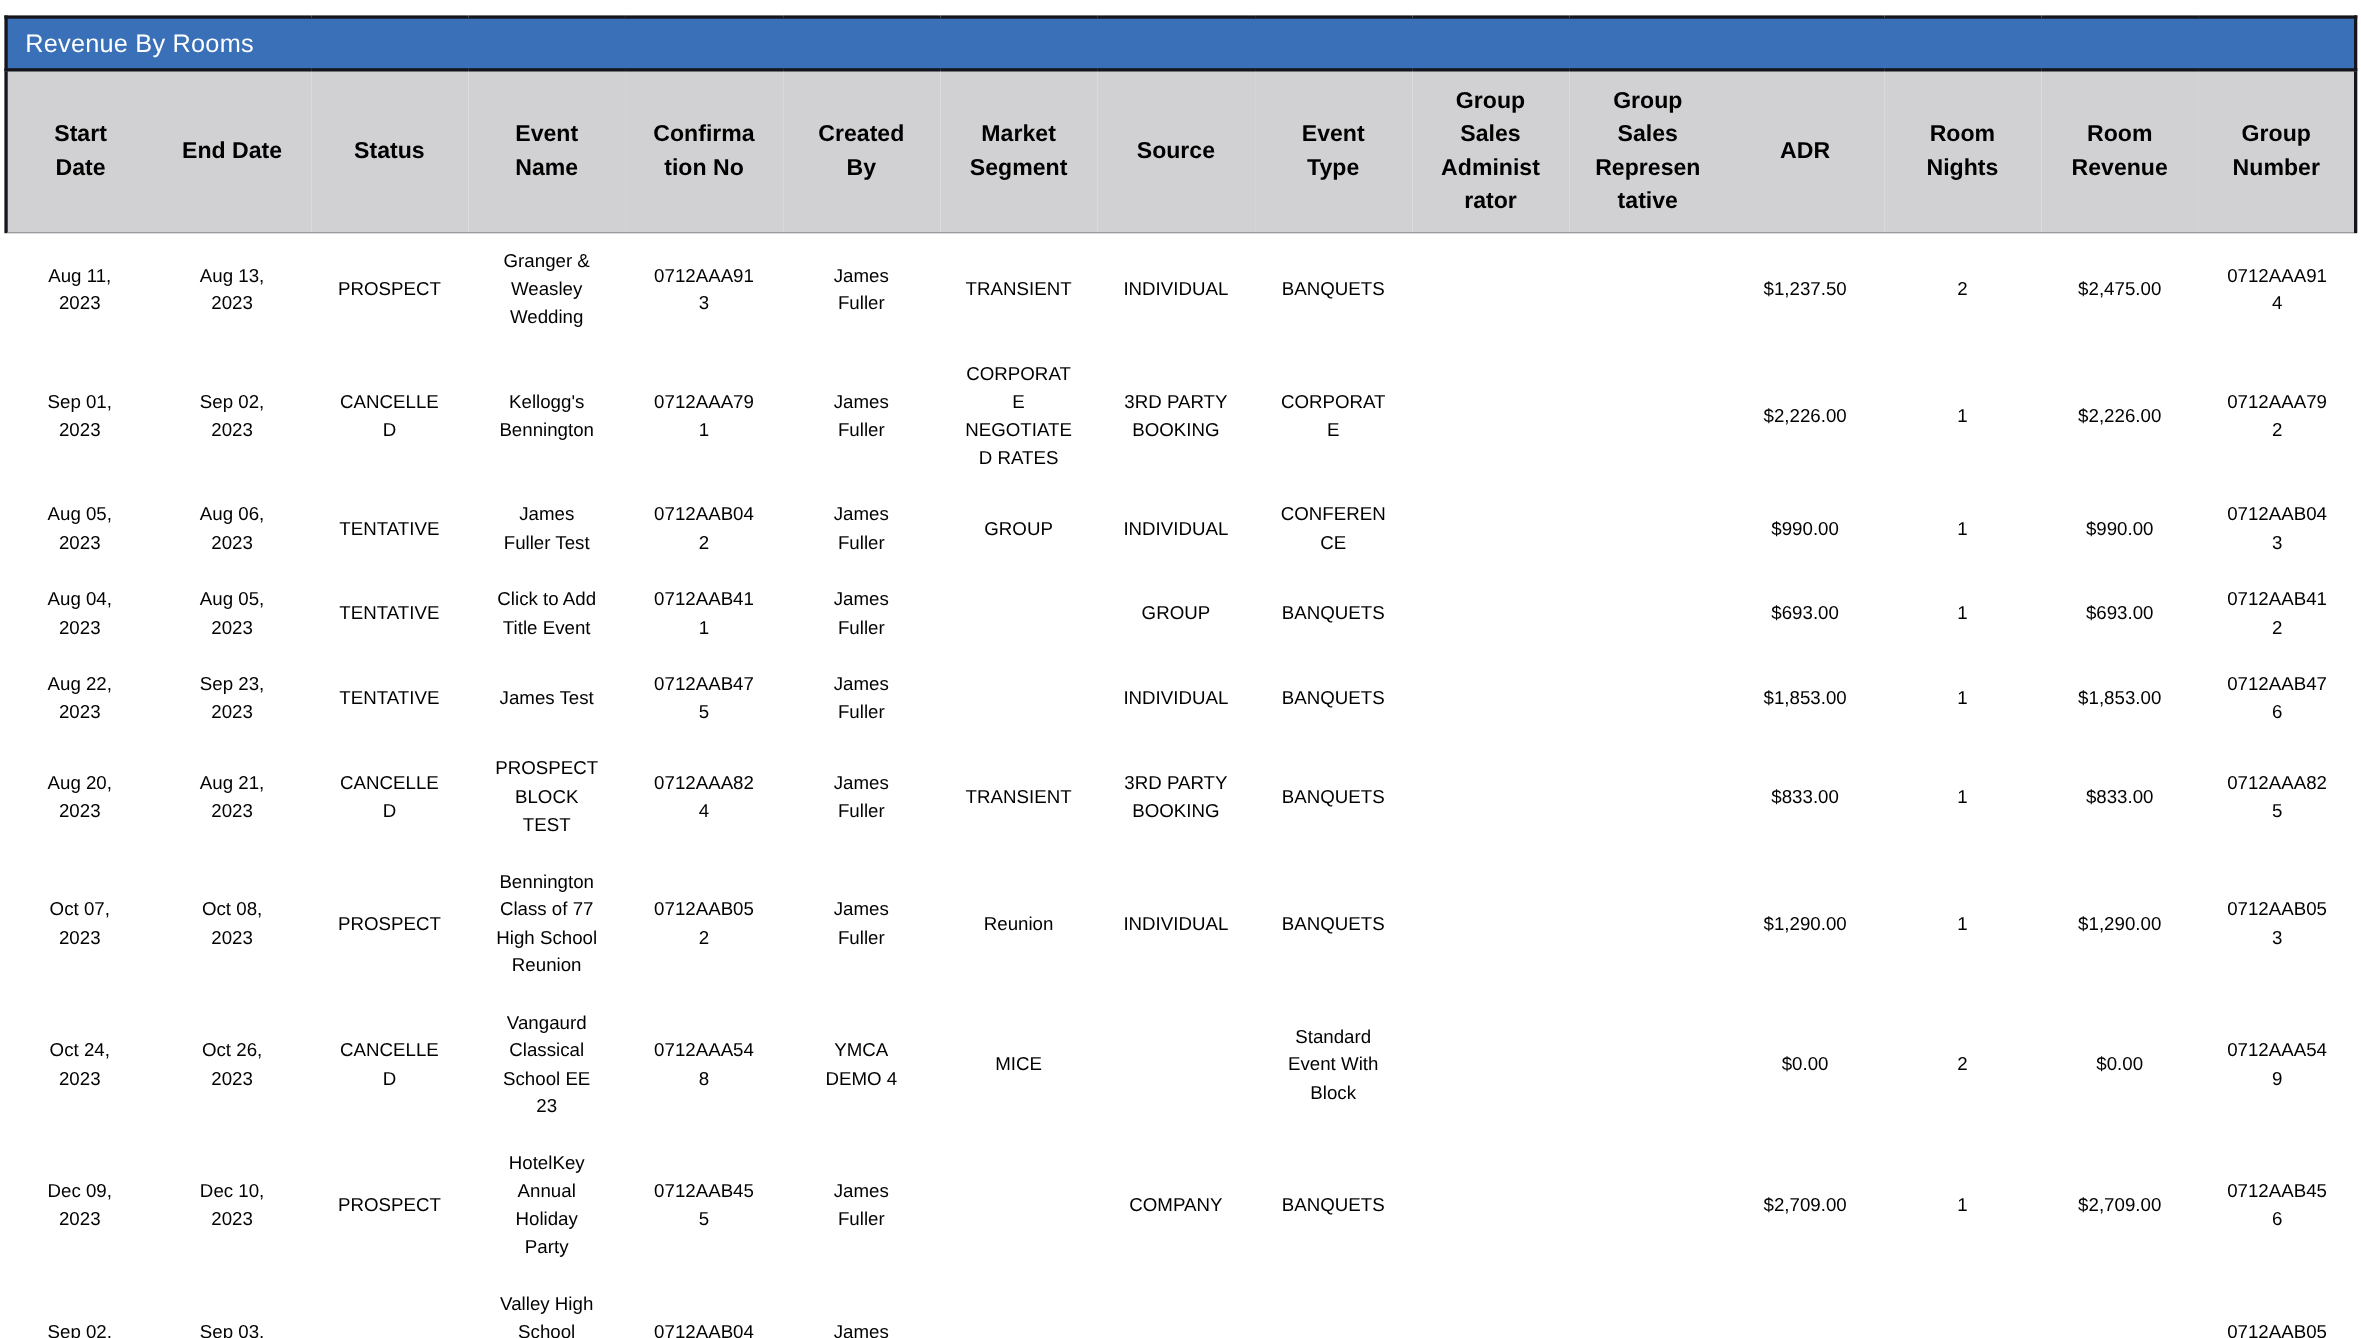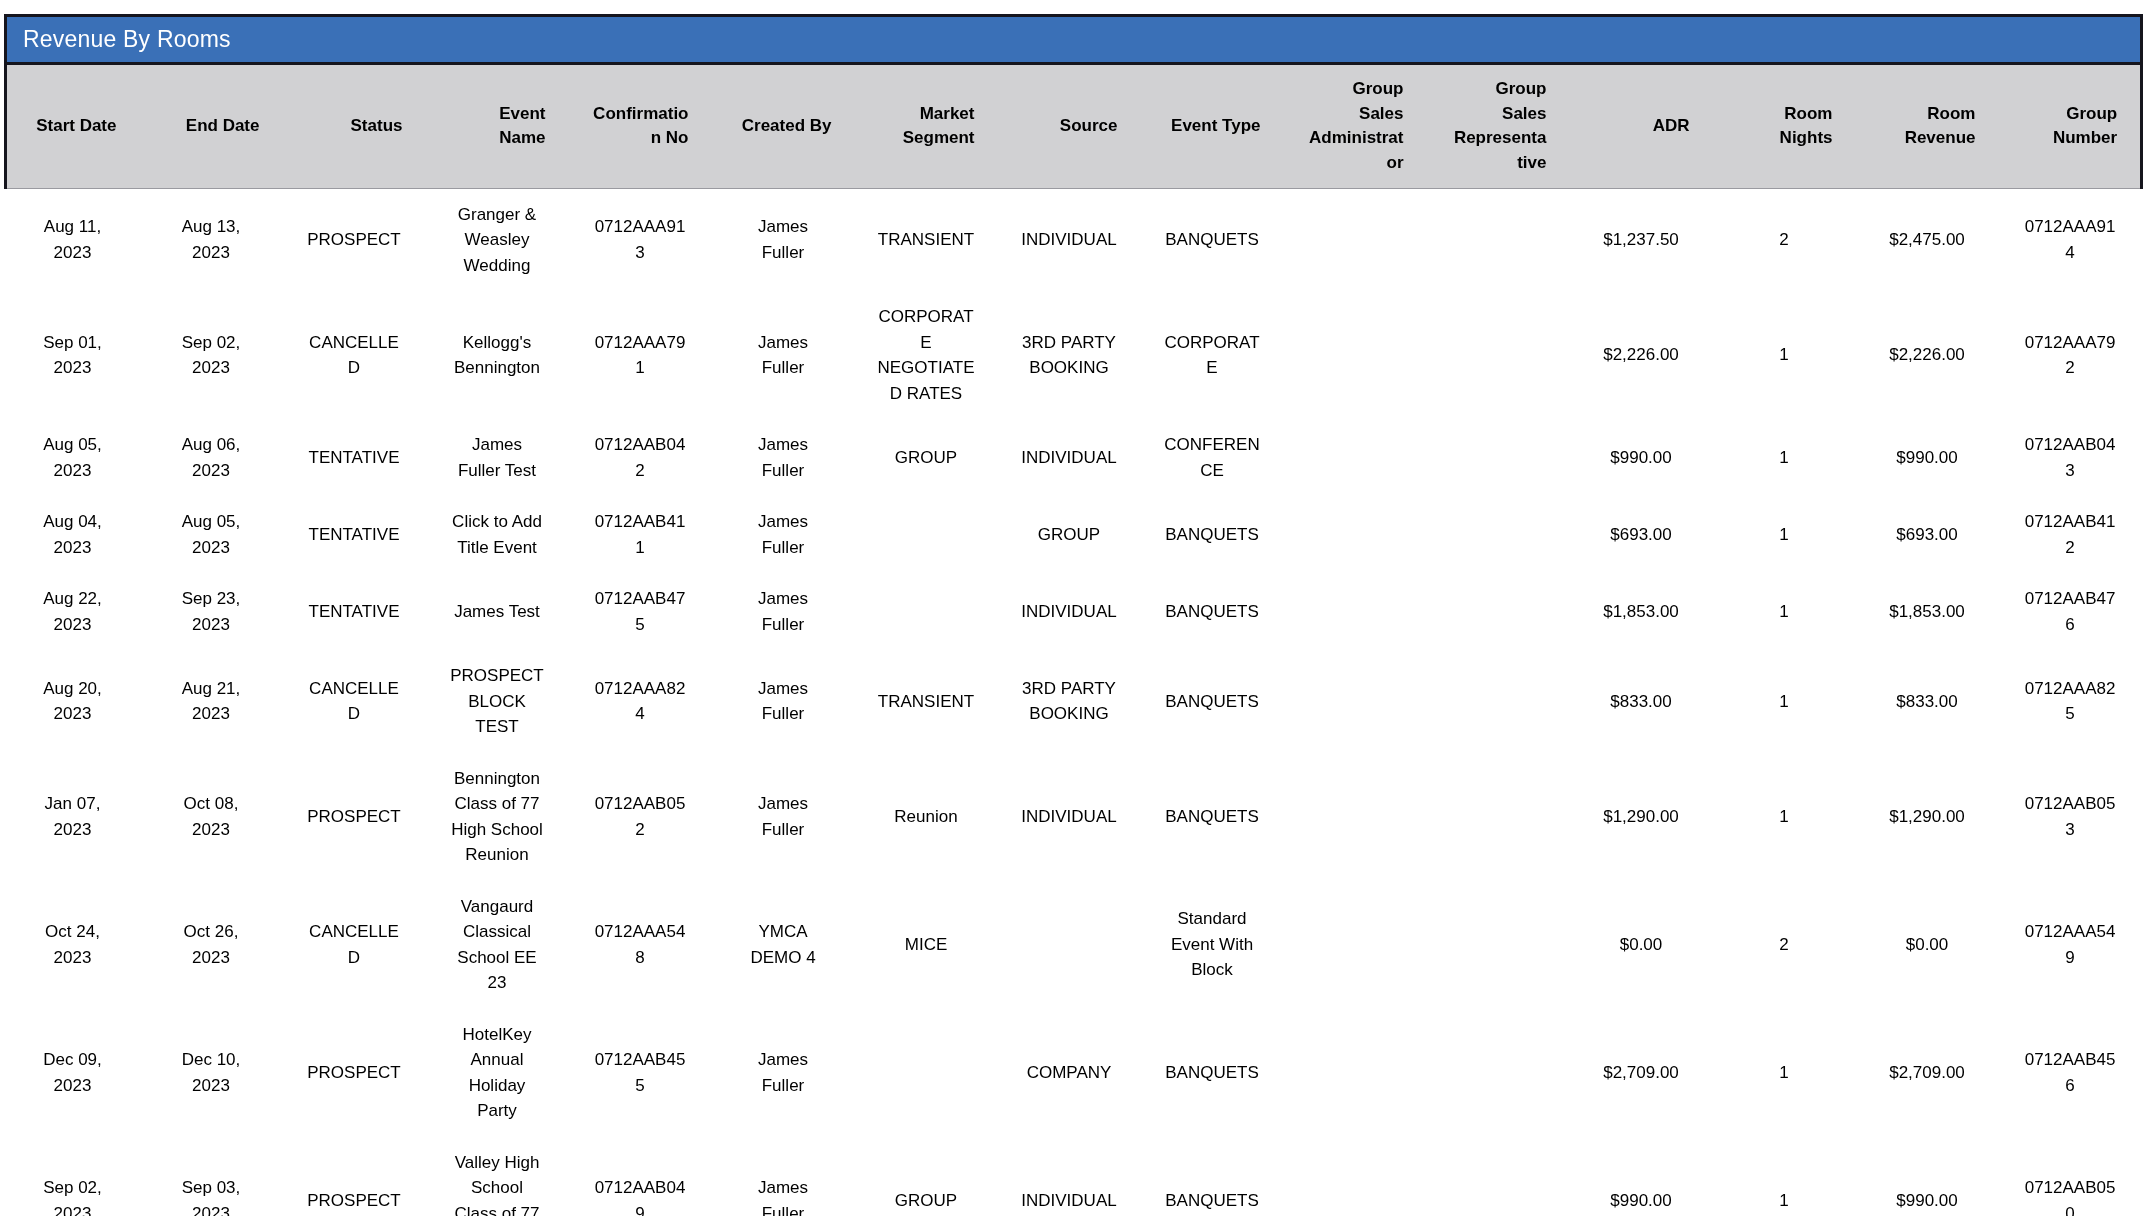--- a/index.html
+++ b/index.html
@@ -31,23 +31,23 @@
     color:var(--title-text);
     font-size:23px;
     font-weight:normal;
     text-align:left;
     padding:9px 16px;
     border:3px solid var(--border-dark);
     letter-spacing:.2px;
   }
   tr.header-row th{
     background:var(--header-bg);
-    font-size:17px;
+    font-size:21px;
     font-weight:bold;
-    text-align:right;
+    text-align:center;
     vertical-align:middle;
     padding:12px 23px;
     line-height:1.45;
     overflow-wrap:break-word;
     word-wrap:break-word;
     border-bottom:1px solid var(--header-rule);
     height:118px;
   }
   tr.header-row th:first-child{border-left:3px solid var(--border-dark);}
   tr.header-row th:last-child{border-right:3px solid var(--border-dark);}
@@ -203,21 +203,21 @@
         <td>3RD PARTY BOOKING</td>
         <td>BANQUETS</td>
         <td></td>
         <td></td>
         <td>$833.00</td>
         <td>1</td>
         <td>$833.00</td>
         <td>0712AAA825</td>
       </tr>
       <tr>
-        <td>Jan 07, 2023</td>
+        <td>Oct 07, 2023</td>
         <td>Oct 08, 2023</td>
         <td>PROSPECT</td>
         <td>Bennington Class of 77 High School Reunion</td>
         <td>0712AAB052</td>
         <td>James Fuller</td>
         <td>Reunion</td>
         <td>INDIVIDUAL</td>
         <td>BANQUETS</td>
         <td></td>
         <td></td>

